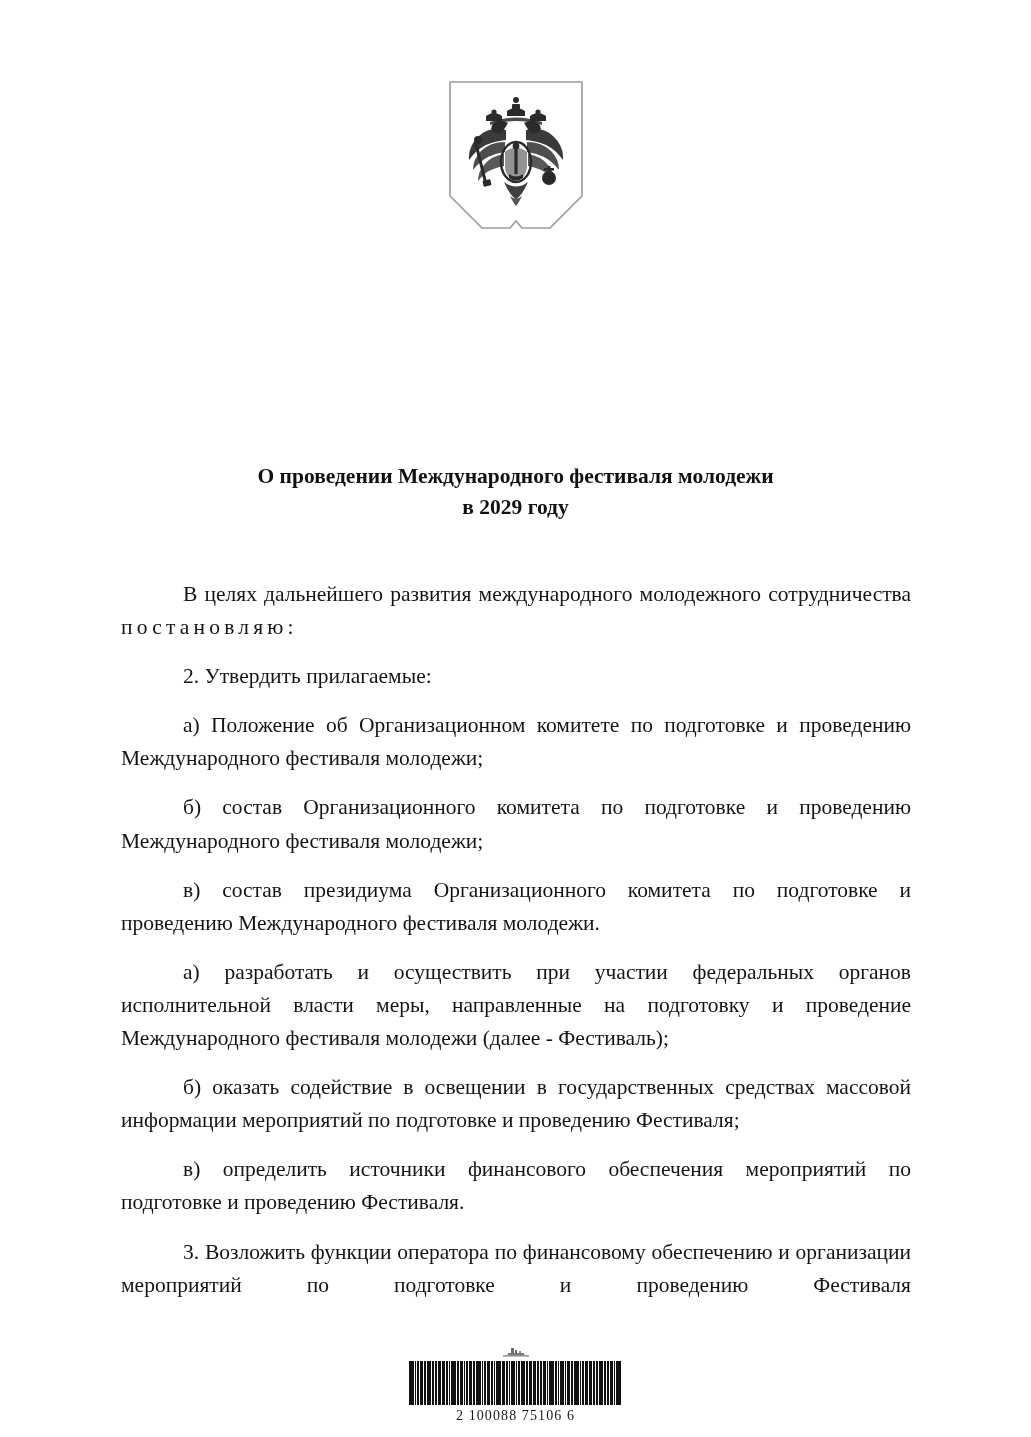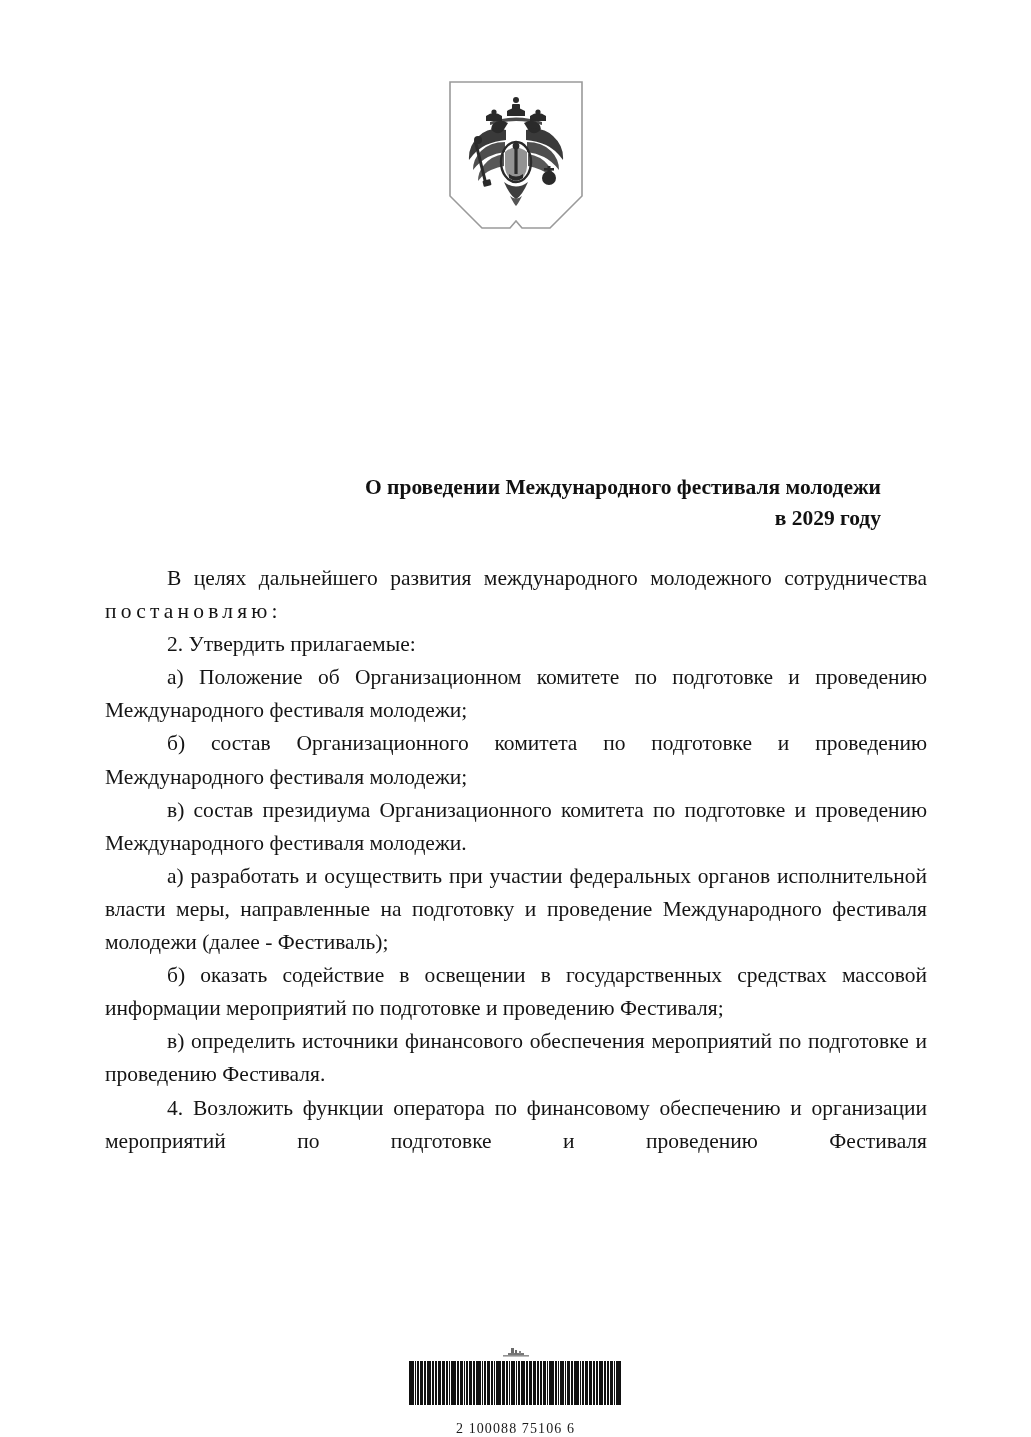--- a/index.html
+++ b/index.html
@@ -54,40 +54,40 @@
     font-size: 26px;
     font-weight: bold;
     letter-spacing: 2.6px;
     line-height: 1;
     color: #111;
   }
   .subject {
     position: absolute;
     left: 150px;
     right: 150px;
-    top: 472px;
-    text-align: right;
+    top: 461px;
+    text-align: center;
     font-size: 21.5px;
     font-weight: bold;
     line-height: 1.42;
     color: #111;
   }
 
   
   .body-block {
     position: absolute;
     left: 105px;
     top: 562px;
     width: 822px;
     font-size: 21.5px;
     line-height: 33.1px;
     color: #141414;
   }
   .para {
-    margin: 0;
+    margin: 16px;
     text-align: justify;
     text-justify: inter-word;
     text-indent: 62px;
     hyphens: none;
   }
   
   .para.stretch-last {
     text-align-last: justify;
   }
   .para.normal-last {
@@ -117,21 +117,21 @@
     align-items: flex-end;
     height: 44px;
   }
   .barcode-bars i {
     display: block;
     background: #111;
     height: 100%;
     margin-right: 1px;
   }
   .barcode-digits {
-    margin-top: 16px;
+    margin-top: 3px;
     font-size: 14px;
     letter-spacing: 1.1px;
     color: #1a1a1a;
     font-family: "Liberation Serif", "DejaVu Serif", serif;
   }
 </style>
 </head>
 <body>
 
 <div class="page">
@@ -214,21 +214,21 @@
 
     <p class="para normal-last">в) состав президиума Организационного комитета по подготовке и проведению Международного фестиваля молодежи.</p>
 
 
     <p class="para normal-last">а) разработать и осуществить при участии федеральных органов исполнительной власти меры, направленные на подготовку и проведение Международного фестиваля молодежи (далее - Фестиваль);</p>
 
     <p class="para normal-last">б) оказать содействие в освещении в государственных средствах массовой информации мероприятий по подготовке и проведению Фестиваля;</p>
 
     <p class="para normal-last">в) определить источники финансового обеспечения мероприятий по подготовке и проведению Фестиваля.</p>
 
-    <p class="para stretch-last">4. Возложить функции оператора по финансовому обеспечению и организации мероприятий по подготовке и проведению Фестиваля</p>
+    <p class="para stretch-last">3. Возложить функции оператора по финансовому обеспечению и организации мероприятий по подготовке и проведению Фестиваля</p>
 
   </div>
 
   <div class="barcode-wrap">
     <svg class="barcode-mark" viewBox="0 0 34 12" aria-hidden="true">
       <rect x="12" y="0" width="3" height="5" fill="#333"></rect>
       <rect x="9" y="5" width="16" height="2" fill="#444"></rect>
       <rect x="4" y="7" width="26" height="1.6" fill="#666"></rect>
       <rect x="16" y="2" width="2" height="4" fill="#333"></rect>
       <rect x="20" y="3" width="2" height="3" fill="#555"></rect>

